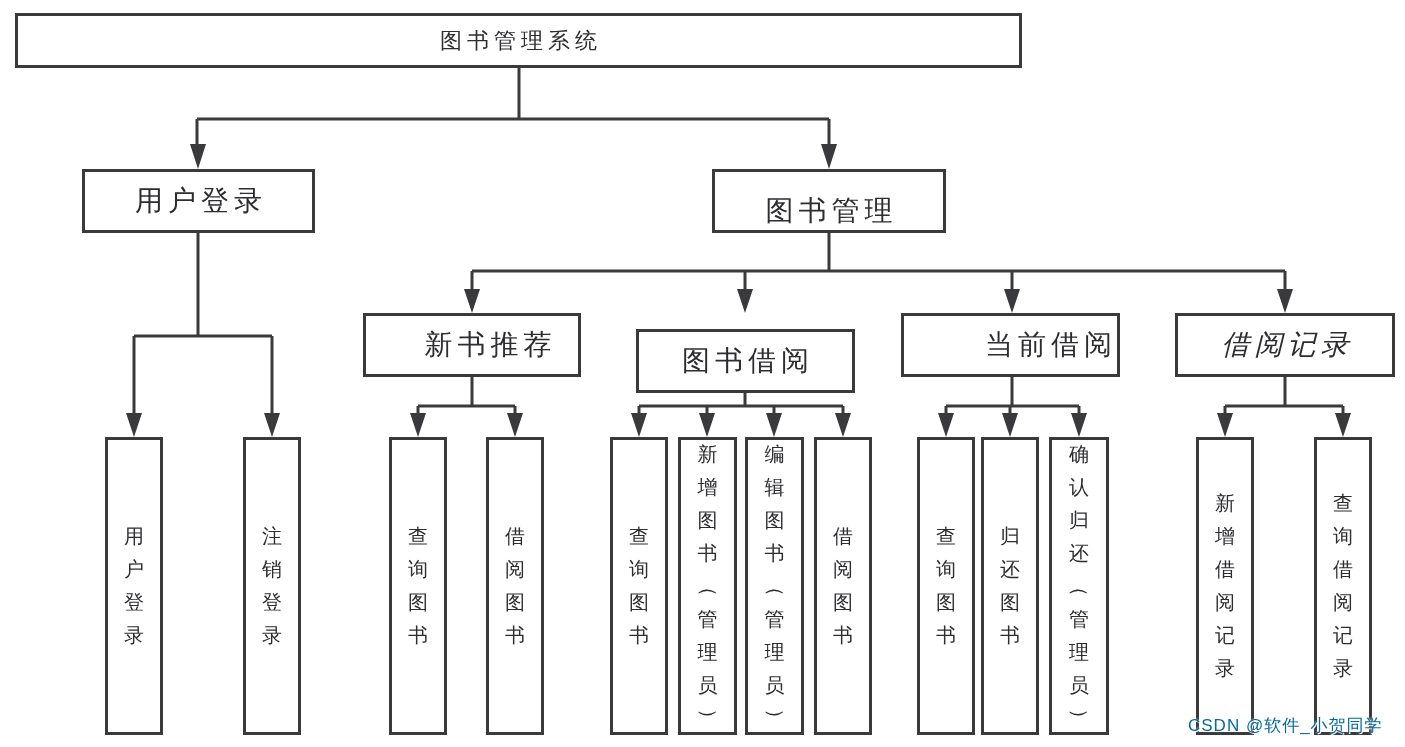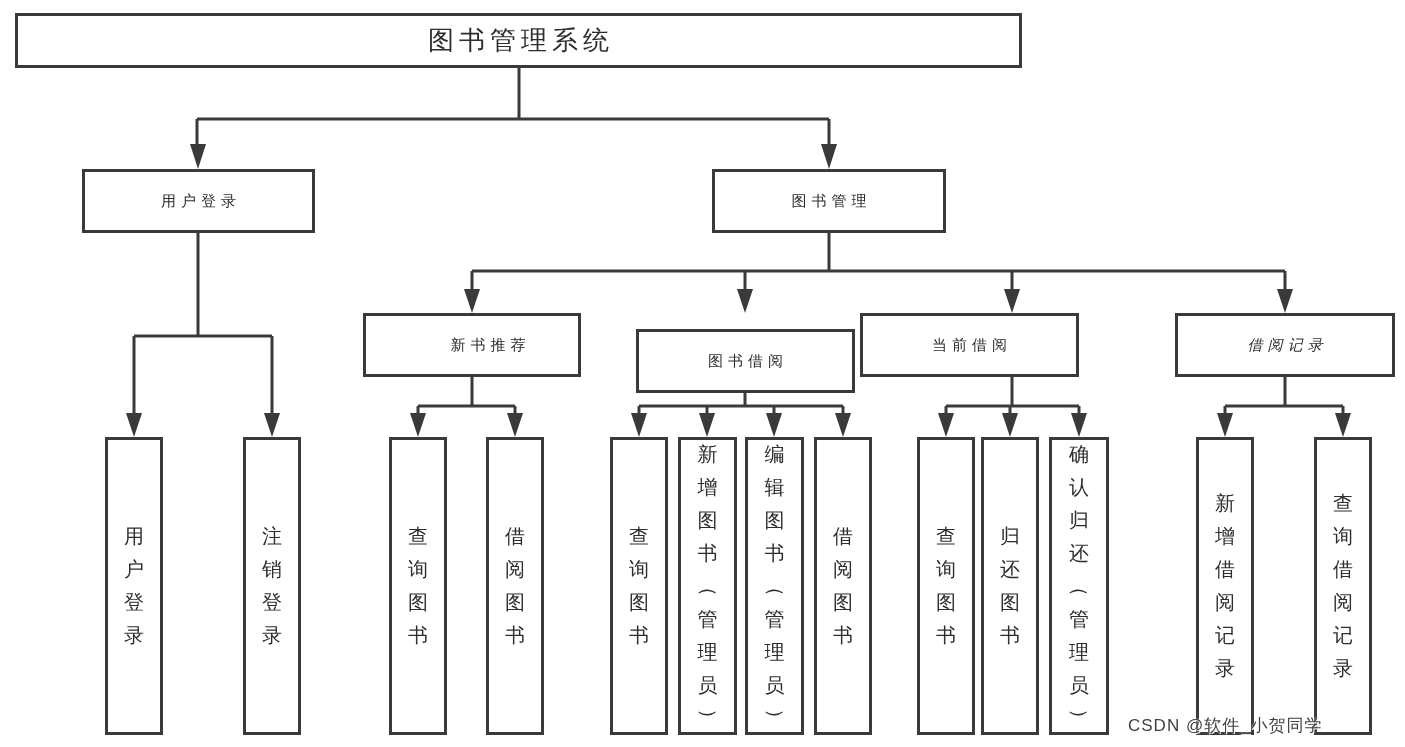--- a/index.html
+++ b/index.html
@@ -8,36 +8,36 @@
     background:#ffffff; overflow:hidden;
     font-family:"Liberation Sans","DejaVu Sans",sans-serif;
     color:#2d2d30;
   }
   .node {
     position:absolute; box-sizing:border-box;
     border:3px solid #3a3a3c; background:#ffffff;
     display:flex; align-items:center; justify-content:center;
   }
   .hlabel {
-    font-size:15px; letter-spacing:5px; text-indent:5px;
+    font-size:28px; letter-spacing:5px; text-indent:5px;
     color:#2d2d30; white-space:nowrap;
   }
-  .root .hlabel { font-size:26px; }
+  .root .hlabel { font-size:22px; }
   .vtext {
     width:100%; height:100%;
     display:flex; flex-direction:column;
     align-items:center; justify-content:center;
     font-size:20px; color:#2d2d30;
   }
   .vtext span { display:block; height:33px; line-height:33px; }
   .vtext span.rot { transform:rotate(90deg); }
   svg.wires { position:absolute; left:0; top:0; }
   .watermark {
-    position:absolute; left:1128px; top:714px; width:212px;
-    font-size:17px; letter-spacing:1px; color:#404040;
+    position:absolute; left:1188px; top:714px; width:212px;
+    font-size:17px; letter-spacing:1px; color:#0369a1;
     text-shadow:0 0 2px #ffffff, 1px 1px 0 #ffffff;
     white-space:nowrap;
   }
 </style>
 </head>
 <body>
 
 <div id="canvas">
 
   <svg class="wires" width="1405" height="747" viewBox="0 0 1405 747">
@@ -80,31 +80,31 @@
     </g>
   </svg>
 
   <div class="node root" style="left:15px;top:13px;width:1007px;height:55px;">
     <span class="hlabel">图书管理系统</span>
   </div>
 
   <div class="node" style="left:82px;top:169px;width:233px;height:64px;">
     <span class="hlabel">用户登录</span>
   </div>
-  <div class="node" style="left:712px;top:169px;width:234px;height:64px;">
+  <div class="node" style="left:712px;top:169px;width:234px;height:64px;align-items:flex-end;">
     <span class="hlabel">图书管理</span>
   </div>
 
   <div class="node" style="left:363px;top:313px;width:218px;height:64px;padding-left:32px;">
     <span class="hlabel">新书推荐</span>
   </div>
   <div class="node" style="left:636px;top:313px;width:219px;height:64px;margin-top:16px;">
     <span class="hlabel">图书借阅</span>
   </div>
-  <div class="node" style="left:860px;top:313px;width:219px;height:64px;">
+  <div class="node" style="left:901px;top:313px;width:219px;height:64px;justify-content:flex-end;">
     <span class="hlabel">当前借阅</span>
   </div>
   <div class="node" style="left:1175px;top:313px;width:220px;height:64px;font-style:italic;">
     <span class="hlabel">借阅记录</span>
   </div>
 
   <div class="node" style="left:105px;top:437px;width:58px;height:298px;">
     <div class="vtext">
         <span>用</span>
         <span>户</span>

